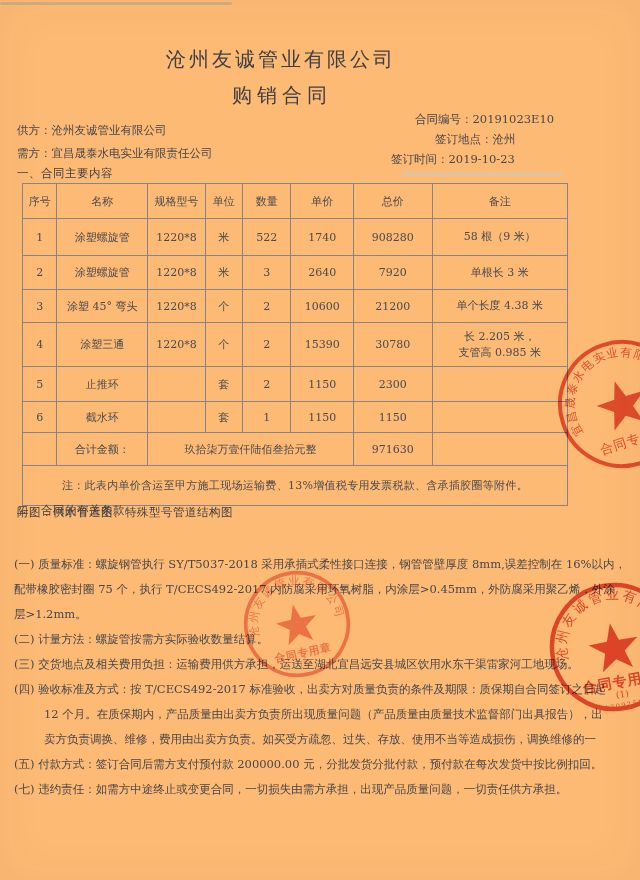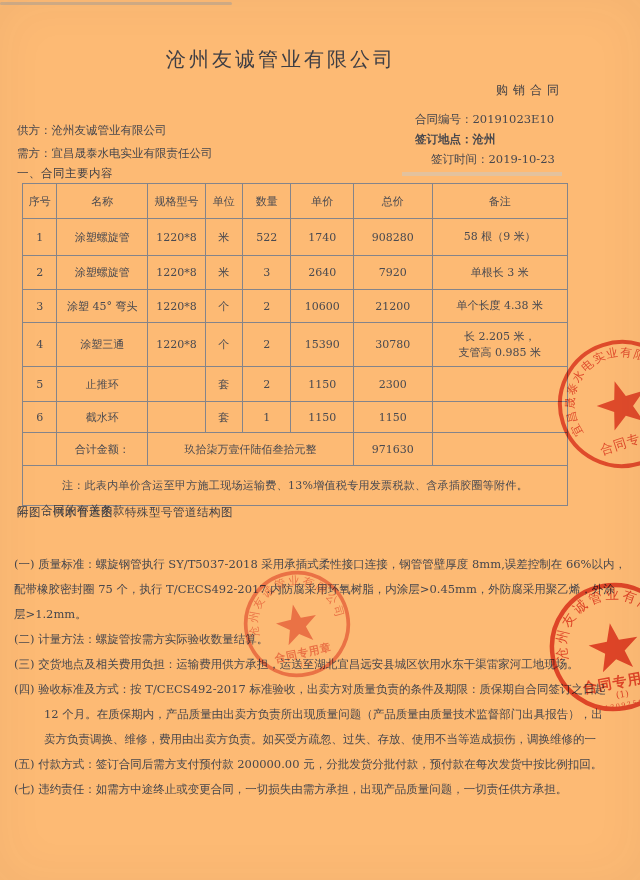--- a/index.html
+++ b/index.html
@@ -10,28 +10,28 @@
     background:#fdba74;
     box-shadow: inset 0 0 50px rgba(60,60,60,0.05);
     color:#47474d;
   }
   .scan-edge-top { position:absolute; left:0; top:2px; width:232px; height:3px;
     background:#9a9a9a; opacity:.45; border-radius:2px; }
   .scan-smudge { position:absolute; left:402px; top:172px; width:160px; height:4px;
     background:#c9c9c7; opacity:.5; }
   .title1 { position:absolute; left:0; top:46px; width:562px; text-align:center;
     font-size:20px; letter-spacing:3px; color:#3e3e44; font-weight:500; }
-  .title2 { position:absolute; left:0; top:82px; width:564px; text-align:right;
-    font-size:12px; letter-spacing:5px; color:#3e3e44; font-weight:500; }
+  .title2 { position:absolute; left:0; top:82px; width:564px; text-align:center;
+    font-size:20px; letter-spacing:5px; color:#3e3e44; font-weight:500; }
   .meta-line { position:absolute; font-size:11.5px; white-space:nowrap; }
   .m-supplier { left:17px; top:123px; }
   .m-buyer    { left:17px; top:146px; }
   .m-no    { left:415px; top:112px; }
-  .m-place { left:415px; top:132px;font-weight:bold; }
-  .m-date  { left:431px; top:152px; }
+  .m-place { left:435px; top:132px; }
+  .m-date  { left:391px; top:152px; }
   .sec-heading { position:absolute; font-size:11.5px; color:#3f3f45; letter-spacing:.5px; }
   .h-sec1 { left:17px; top:166px; }
   .h-attach { left:17px; top:484px;margin-top:21px; }
   .h-sec2 { left:17px; top:503px; }
   table.goods { position:absolute; left:22px; top:183px; width:546px;
     border-collapse:collapse; table-layout:fixed; font-size:11px; color:#4a4a50; }
   table.goods td, table.goods th { border:1px solid #84848a; text-align:center;
     vertical-align:middle; font-weight:normal; padding:1px 2px; overflow:hidden; }
   table.goods { border:1.5px solid #6f6f75; }
   td.pre { white-space:pre-line; line-height:1.45;border-radius:13px; }
@@ -158,21 +158,21 @@
     <tr style="height:40px">
       <td colspan="8" class="note-cell">注：此表内单价含运至甲方施工现场运输费、13%增值税专用发票税款、含承插胶圈等附件。</td>
     </tr>
   </tbody>
     </table>
 
   <div class="sec-heading h-attach">附图：供水管道图、特殊型号管道结构图</div>
   <div class="sec-heading h-sec2">二、合同的有关条款</div>
 
   <div class="clauses">
-    <div class="clause-line">(一) 质量标准：螺旋钢管执行 SY/T5037-2018 采用承插式柔性接口连接，钢管管壁厚度 8mm,误差控制在 66%以内，</div>
+    <div class="clause-line">(一) 质量标准：螺旋钢管执行 SY/T5037-2018 采用承插式柔性接口连接，钢管管壁厚度 8mm,误差控制在 16%以内，</div>
     <div class="clause-line">配带橡胶密封圈 75 个，执行 T/CECS492-2017.内防腐采用环氧树脂，内涂层&gt;0.45mm，外防腐采用聚乙烯，外涂</div>
     <div class="clause-line">层&gt;1.2mm。</div>
     <div class="clause-line">(二) 计量方法：螺旋管按需方实际验收数量结算。</div>
     <div class="clause-line">(三) 交货地点及相关费用负担：运输费用供方承担，运送至湖北宜昌远安县城区饮用水东干渠雷家河工地现场。</div>
     <div class="clause-line">(四) 验收标准及方式：按 T/CECS492-2017 标准验收，出卖方对质量负责的条件及期限：质保期自合同签订之日起</div>
     <div class="clause-line ind">12 个月。在质保期内，产品质量由出卖方负责所出现质量问题（产品质量由质量技术监督部门出具报告），出</div>
     <div class="clause-line ind">卖方负责调换、维修，费用由出卖方负责。如买受方疏忽、过失、存放、使用不当等造成损伤，调换维修的一</div>
     <div class="clause-line">(五) 付款方式：签订合同后需方支付预付款 200000.00 元，分批发货分批付款，预付款在每次发货中按比例扣回。</div>
     <div class="clause-line">(七) 违约责任：如需方中途终止或变更合同，一切损失由需方承担，出现产品质量问题，一切责任供方承担。</div>
   </div>

